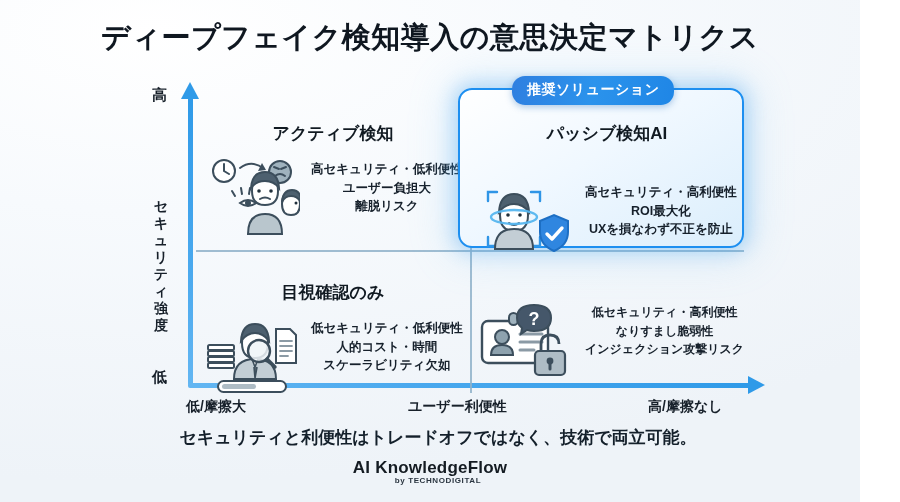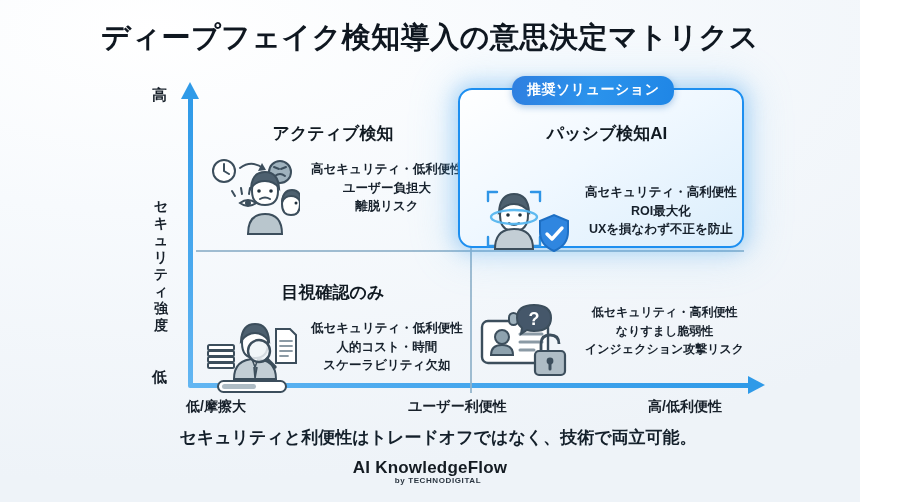--- a/index.html
+++ b/index.html
@@ -253,21 +253,21 @@
   <div class="y-axis-line"></div>
   <div class="x-axis-line"></div>
   <div class="x-arrow"></div>
 
   <div class="axis-cap cap-high-y">高</div>
   <div class="axis-cap cap-low-y">低</div>
   <div class="y-axis-title">セキュリティ強度</div>
 
   <div class="x-cap x-cap-left">低/摩擦大</div>
   <div class="x-cap x-cap-center">ユーザー利便性</div>
-  <div class="x-cap x-cap-right">高/低利便性</div>
+  <div class="x-cap x-cap-right">高/摩擦なし</div>
 
   <div class="highlight-box"></div>
   <div class="badge">推奨ソリューション</div>
 
   <div class="matrix">
     <div class="grid-v"></div>
     <div class="grid-h"></div>
 
     <div class="quad q-tl">
       <div class="quad-title">アクティブ検知</div>

